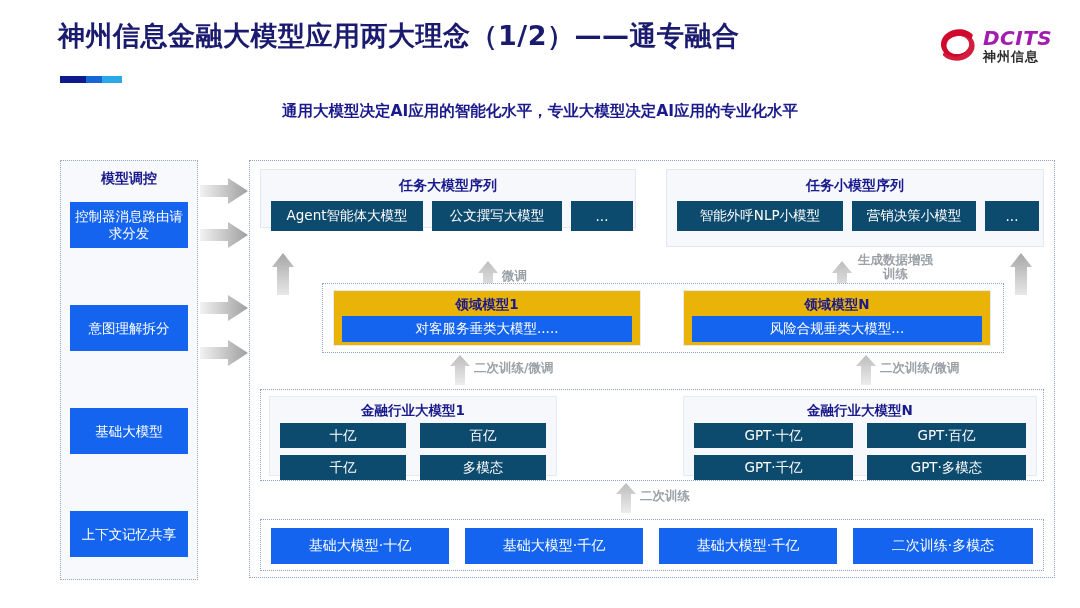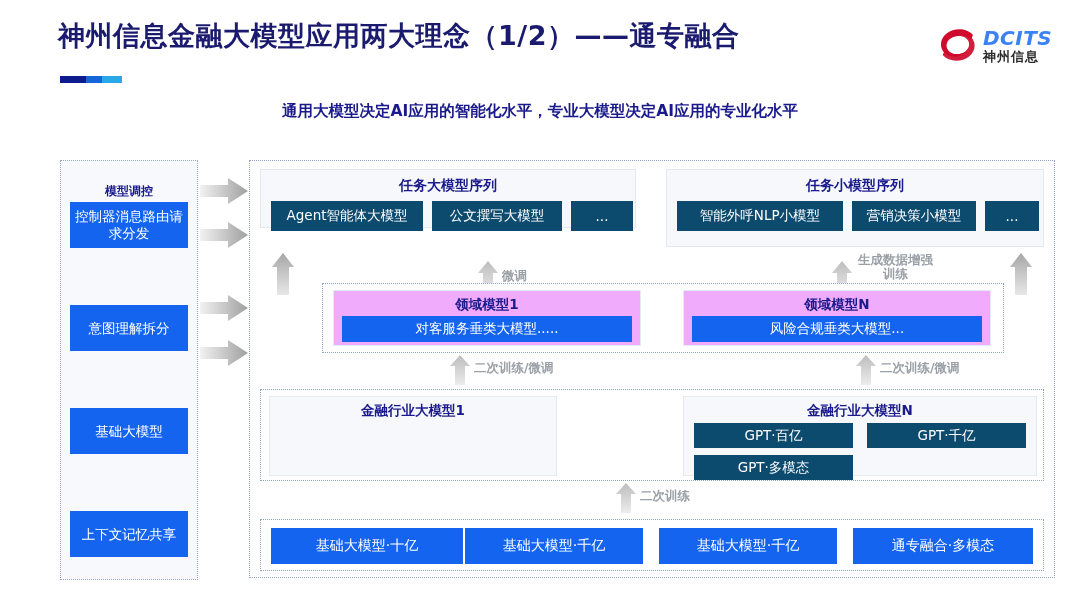--- a/index.html
+++ b/index.html
@@ -24,31 +24,31 @@
   .subtitle{
     position:absolute;left:0;right:0;top:101px;text-align:center;
     font-size:15.5px;font-weight:bold;color:#1a1a8c;
   }
   .logo{
     position:absolute;right:12px;top:20px;width:132px;height:50px;
     display:flex;align-items:center;gap:5px;
   }
   .logo-mark{width:42px;height:42px;flex:0 0 42px;}
   .logo-text{display:flex;flex-direction:column;line-height:1;}
-  .logo-en{font-size:20px;font-weight:bold;color:#3b82f6;letter-spacing:0.5px;font-style:italic;}
+  .logo-en{font-size:20px;font-weight:bold;color:#a21caf;letter-spacing:0.5px;font-style:italic;}
   .logo-cn{font-size:13px;font-weight:bold;color:#2b2b2b;letter-spacing:1px;margin-top:2px;}
 
   
   .ctrl-col{
     position:absolute;left:60px;top:160px;width:136px;height:418px;
     border:1px dotted #9aa7c4;background:#f7f9fc;
     display:flex;flex-direction:column;align-items:center;
   }
   .ctrl-title{
-    margin-top:22px;font-size:12px;font-weight:bold;color:#1a1a8c;
+    margin-top:9px;font-size:14px;font-weight:bold;color:#1a1a8c;
   }
   .ctrl-box{
     position:absolute;left:9px;width:118px;
     background:#1464f0;color:#ffffff;
     display:flex;align-items:center;justify-content:center;text-align:center;
     font-size:13.5px;line-height:1.25;padding:4px 4px;box-sizing:border-box;
   }
 
   
   .g-arrow{position:absolute;}
@@ -72,21 +72,21 @@
   .chip{
     background:#0c4a6e;color:#fff;font-size:13.5px;
     display:flex;align-items:center;justify-content:center;text-align:center;
     height:30px;white-space:nowrap;
   }
 
   .dotted-band{
     position:absolute;border:1px dotted #8fa3c8;box-sizing:border-box;background:#ffffff;
   }
   .inner-card{
-    position:absolute;background:#f0abfc;border:1px solid #e6eaf2;box-sizing:border-box;
+    position:absolute;background:#eab308;border:1px solid #e6eaf2;box-sizing:border-box;
   }
   .inner-title{text-align:center;font-size:13.5px;font-weight:bold;color:#1a1a8c;margin-top:5px;}
   .wide-chip{
     position:absolute;background:#1464f0;color:#fff;font-size:13.5px;
     display:flex;align-items:center;justify-content:center;text-align:center;
   }
 
   .grid-card{position:absolute;background:#f6f8fb;border:1px solid #e6eaf2;box-sizing:border-box;}
   .grid-2{
     position:absolute;left:10px;right:10px;top:26px;
@@ -311,26 +311,43 @@
           </defs>
           <path d="M5 30V11H0L10 0l10 11h-5v19z" fill="url(#ua6)"></path>
         </svg>
     </div>
     <div class="arrow-label" style="left:630px;top:200px;">二次训练/微调</div>
 
     <div class="dotted-band" style="left:10px;top:228px;width:784px;height:92px;">
 
       <div class="grid-card" style="left:8px;top:6px;width:288px;height:80px;">
         <div class="inner-title">金融行业大模型1</div>
+        <div class="grid-2">
+          <div class="chip">
+            <span>十亿</span>
+            </div>
+          <div class="chip">
+            <span>百亿</span>
+            </div>
+          <div class="chip">
+            <span>千亿</span>
+            </div>
+          <div class="chip">
+            <span>多模态</span>
+            </div>
+        </div>
       </div>
 
       <div class="grid-card" style="left:422px;top:6px;width:354px;height:80px;">
         <div class="inner-title">金融行业大模型N</div>
         <div class="grid-2">
           <div class="chip">
+            <span>GPT·十亿</span>
+            </div>
+          <div class="chip">
             <span>GPT·百亿</span>
             </div>
           <div class="chip">
             <span>GPT·千亿</span>
             </div>
           <div class="chip">
             <span>GPT·多模态</span>
             </div>
         </div>
       </div>
@@ -343,28 +360,28 @@
               <stop offset="0" stop-color="#ececec"></stop>
               <stop offset="1" stop-color="#bdbdbd"></stop>
             </linearGradient>
           </defs>
           <path d="M5 30V11H0L10 0l10 11h-5v19z" fill="url(#ua7)"></path>
         </svg>
     </div>
     <div class="arrow-label" style="left:390px;top:328px;">二次训练</div>
 
     <div class="dotted-band" style="left:10px;top:358px;width:784px;height:52px;">
-      <div class="base-chip" style="left:10px;top:8px;width:192px;">
+      <div class="base-chip" style="left:10px;top:8px;width:178px;">
         <span>基础大模型·十亿</span>
         </div>
       <div class="base-chip" style="left:204px;top:8px;width:178px;">
         <span>基础大模型·千亿</span>
         </div>
       <div class="base-chip" style="left:398px;top:8px;width:178px;">
         <span>基础大模型·千亿</span>
         </div>
       <div class="base-chip" style="left:592px;top:8px;width:180px;">
-        <span>通专融合·多模态</span>
+        <span>二次训练·多模态</span>
         </div>
     </div>
 
   </div>
 </div>
 
 </body></html>

